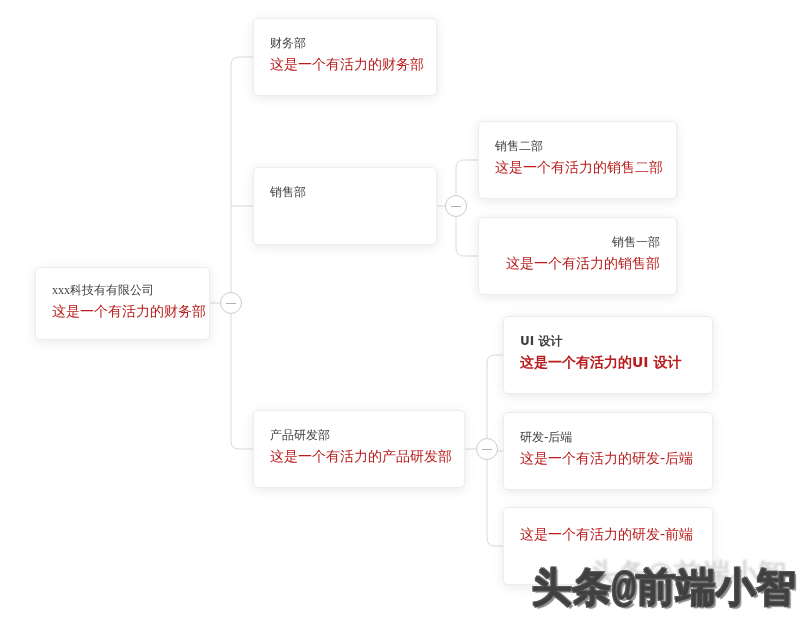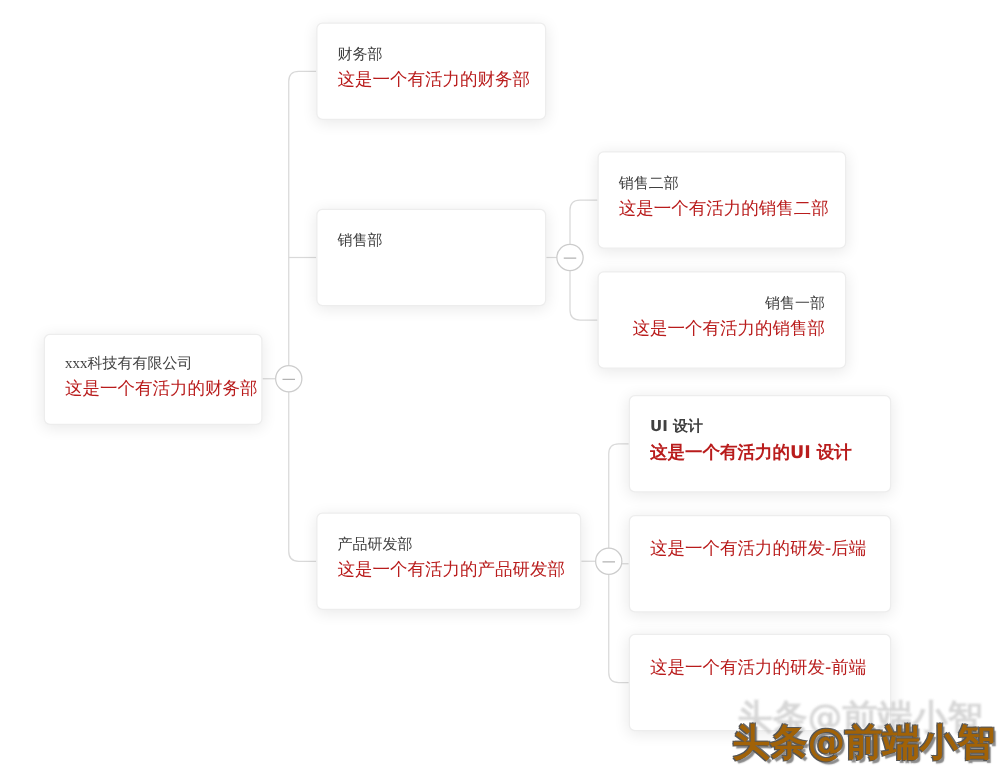--- a/index.html
+++ b/index.html
@@ -76,29 +76,30 @@
     bottom: 22px;
     font-size: 28px;
     font-weight: bold;
     color: #c9c9c9;
     opacity: 0.75;
     filter: blur(1px);
     white-space: nowrap;
   }
   .wm-main {
     position: relative;
-    font-size: 30px;
+    font-size: 40px;
     font-weight: bold;
-    color: #a16207;
+    color: #404040;
     white-space: nowrap;
     text-shadow:
       -1px -1px 0 #565656,
        1px -1px 0 #6a6a6a,
       -1px  1px 0 #565656,
        2px  2px 1px #8a8a8a;
+    font-family: Liberation Mono, monospace;
   }
 </style>
 </head>
 <body>
 
 <div id="canvas">
 
   <svg id="connector-layer" viewBox="0 0 800 617" xmlns="http://www.w3.org/2000/svg">
     <g fill="none" stroke="#d9d9d9" stroke-width="1">
       <path d="M210 303 H231"></path>
@@ -143,20 +144,21 @@
     <div class="node-title">销售一部</div>
     <div class="node-desc">这是一个有活力的销售部</div>
   </div>
 
   <div class="node" style="left:503px; top:316px; width:210px; height:78px;font-weight:bold;">
     <div class="node-title">UI 设计</div>
     <div class="node-desc">这是一个有活力的UI 设计</div>
   </div>
 
   <div class="node" style="left:503px; top:412px; width:210px; height:78px;">
+    <div class="node-title">研发-后端</div>
     <div class="node-desc">这是一个有活力的研发-后端</div>
   </div>
 
   <div class="node" style="left:503px; top:507px; width:210px; height:78px;">
     <div class="node-desc">这是一个有活力的研发-前端</div>
   </div>
 
   <div class="expand-btn" style="left:220px; top:292px;">
     <span class="minus"></span>
   </div>

